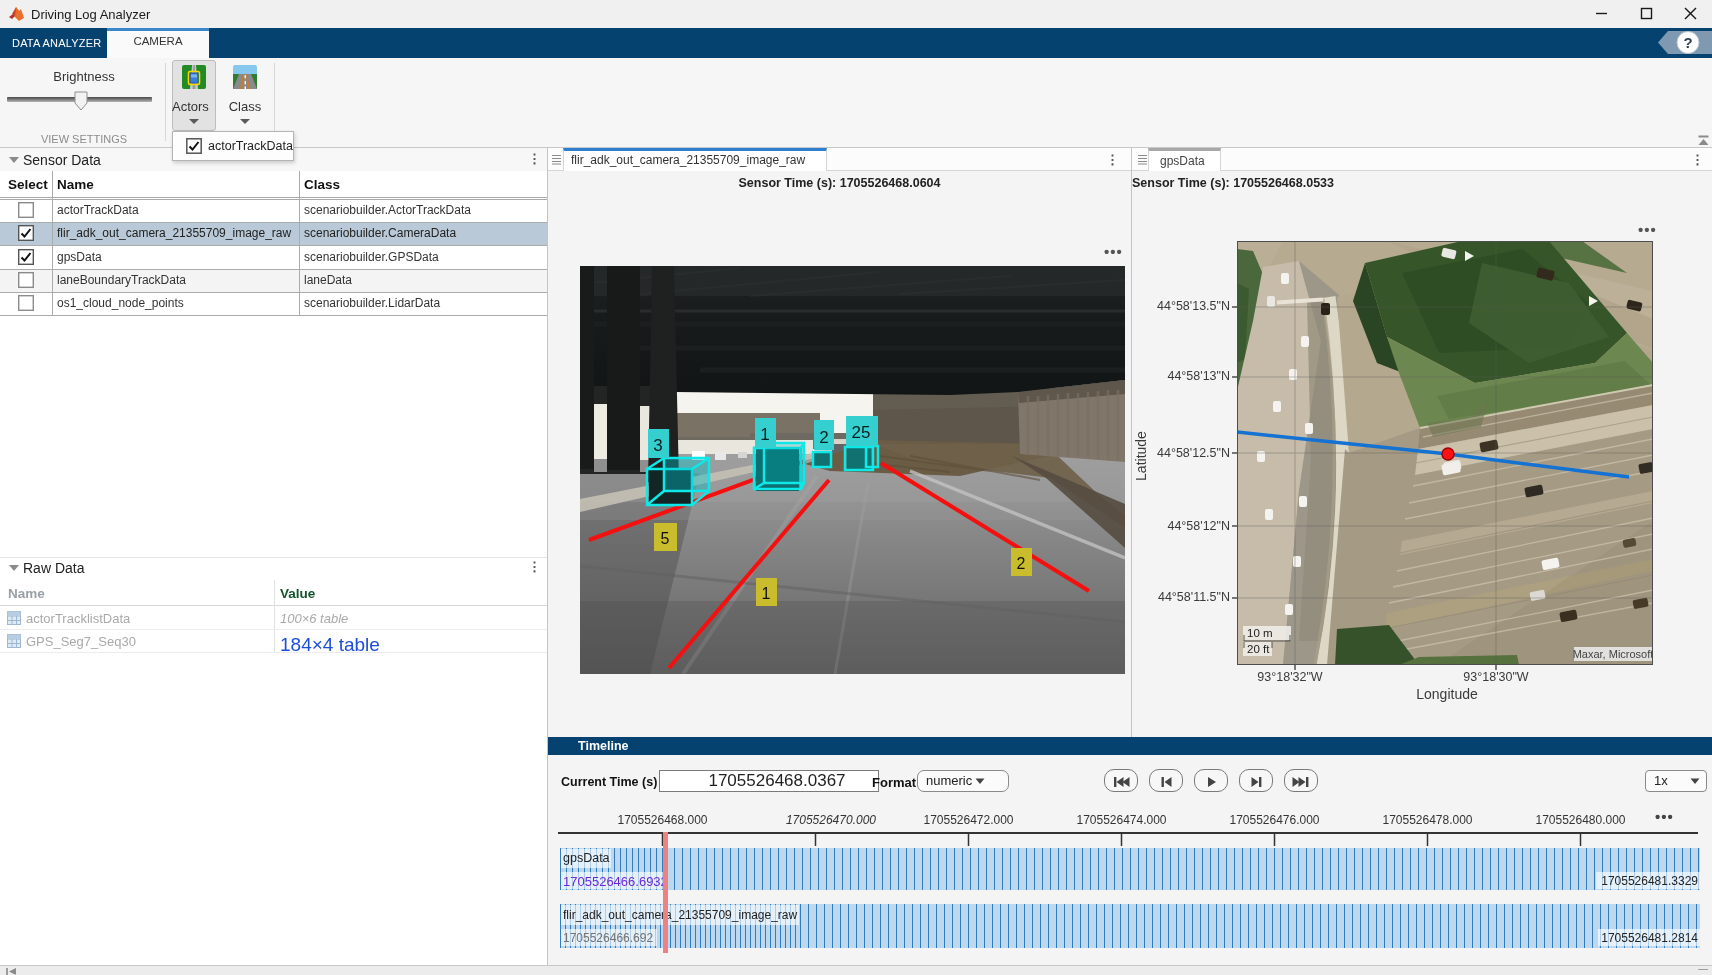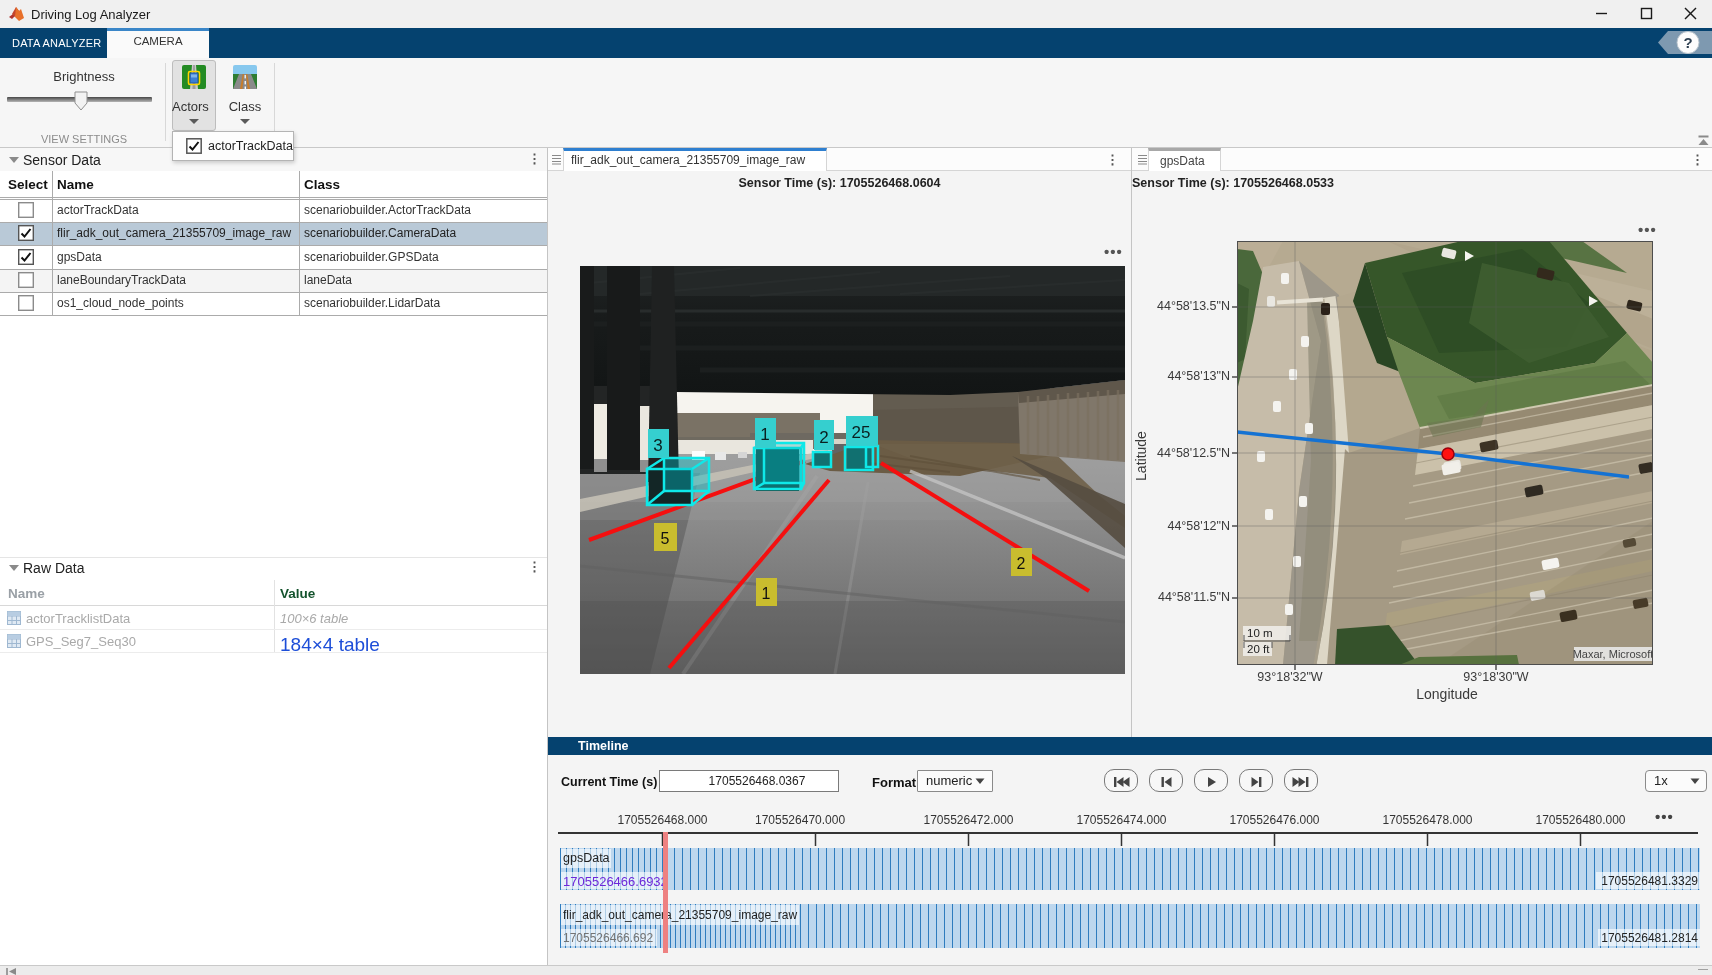--- a/index.html
+++ b/index.html
@@ -468,23 +468,23 @@
 <div class="abs" style="left:1100px;top:590px;width:130px;text-align:right;font-size:12.5px;color:#3a3a3a;">44°58'11.5"N</div>
 <div class="abs" style="left:1240px;top:670px;width:100px;text-align:center;font-size:12.5px;color:#3a3a3a;">93°18'32"W</div>
 <div class="abs" style="left:1446px;top:670px;width:100px;text-align:center;font-size:12.5px;color:#3a3a3a;">93°18'30"W</div>
 <div class="abs" style="left:1395px;top:686px;width:104px;text-align:center;font-size:14px;color:#3a3a3a;">Longitude</div>
 <div class="abs" style="left:1106px;top:448px;font-size:14px;color:#3a3a3a;transform:rotate(-90deg);transform-origin:center;width:70px;text-align:center;">Latitude</div>
 
 <div class="abs" style="left:548px;top:737px;width:1164px;height:228px;background:#f4f4f4;"></div>
 <div class="abs" style="left:548px;top:737px;width:1164px;height:18px;background:#05426f;"></div>
 <div class="abs" style="left:578px;top:739px;font-size:12.5px;color:#fff;font-weight:bold;">Timeline</div>
 <div class="abs" style="left:561px;top:775px;font-size:12.5px;color:#111;font-weight:bold;">Current Time (s)</div>
-<div class="abs" style="left:659px;top:770px;width:180px;height:22px;background:#fff;border:1px solid #7a7a7a;font-size:12px;color:#222;text-align:center;line-height:20px;padding-left:16px;">1705526468.0367</div>
+<div class="abs" style="left:659px;top:770px;width:220px;height:22px;background:#fff;border:1px solid #7a7a7a;font-size:17px;color:#222;text-align:center;line-height:20px;padding-left:16px;">1705526468.0367</div>
 <div class="abs" style="left:872px;top:775px;font-size:13px;color:#111;font-weight:bold;">Format</div>
-<div class="abs" style="left:917px;top:770px;width:76px;height:22px;background:#fbfbfb;border:1px solid #8a8a8a;border-radius:1px;font-size:13px;color:#222;padding-left:8px;line-height:20px;">numeric</div>
+<div class="abs" style="left:917px;top:770px;width:92px;height:22px;background:#fbfbfb;border:1px solid #8a8a8a;border-radius:7px;font-size:13px;color:#222;padding-left:8px;line-height:20px;">numeric</div>
 <svg class="abs" style="left:975px;top:778px" width="10" height="7" viewBox="0 0 10 7">
     <polygon points="0.5,0.5 9.5,0.5 5,6" fill="#444"></polygon>
   </svg>
 <div class="abs" style="left:1646px;top:775px;font-size:13px;color:#111;font-weight:bold;">Speed</div>
 <div class="abs" style="left:1645px;top:770px;width:62px;height:22px;background:#fbfbfb;border:1px solid #8a8a8a;border-radius:4px;font-size:13px;color:#222;padding-left:8px;line-height:20px;">1x</div>
 <svg class="abs" style="left:1690px;top:778px" width="10" height="7" viewBox="0 0 10 7">
     <polygon points="0.5,0.5 9.5,0.5 5,6" fill="#444"></polygon>
   </svg>
 
 <div class="abs" style="left:1104px;top:769px;width:34px;height:23px;background:#f7f7f7;border:1.3px solid #7a7a7a;border-radius:10px;"></div>
@@ -527,21 +527,21 @@
       <line x1="266" y1="424" x2="266" y2="429"></line>
     <line x1="2" y1="66" x2="7" y2="66"></line>
       <line x1="2" y1="136" x2="7" y2="136"></line>
       <line x1="2" y1="212" x2="7" y2="212"></line>
       <line x1="2" y1="285" x2="7" y2="285"></line>
       <line x1="2" y1="357" x2="7" y2="357"></line>
   </g>
 </svg>
 
 <div class="abs" style="left:602px;top:813px;width:121px;text-align:center;font-size:12px;color:#333;">1705526468.000</div>
-<div class="abs" style="left:755px;top:813px;width:121px;text-align:left;font-size:12px;color:#333;">1705526470.000</div>
+<div class="abs" style="left:755px;top:813px;width:121px;text-align:right;font-size:12px;color:#333;font-style:italic;">1705526470.000</div>
 <div class="abs" style="left:908px;top:813px;width:121px;text-align:center;font-size:12px;color:#333;">1705526472.000</div>
 <div class="abs" style="left:1061px;top:813px;width:121px;text-align:center;font-size:12px;color:#333;">1705526474.000</div>
 <div class="abs" style="left:1214px;top:813px;width:121px;text-align:center;font-size:12px;color:#333;">1705526476.000</div>
 <div class="abs" style="left:1367px;top:813px;width:121px;text-align:center;font-size:12px;color:#333;">1705526478.000</div>
 <div class="abs" style="left:1520px;top:813px;width:121px;text-align:center;font-size:12px;color:#333;">1705526480.000</div>
 <div class="abs" style="left:1655px;top:808px;font-size:15px;color:#444;letter-spacing:1px;font-weight:bold;">•••</div>
 
 <div class="abs" style="left:558px;top:832px;width:1140px;height:1.5px;background:#333;"></div>
 <svg class="abs" style="left:558px;top:832px" width="1140" height="15" viewBox="0 0 1140 15">
   <g stroke="#333" stroke-width="1.5">

